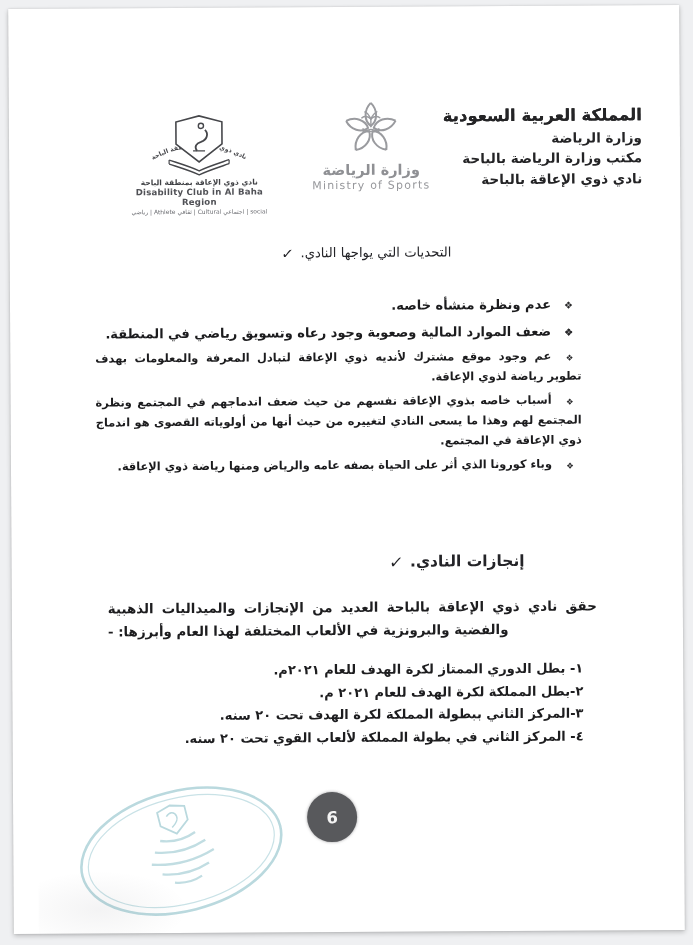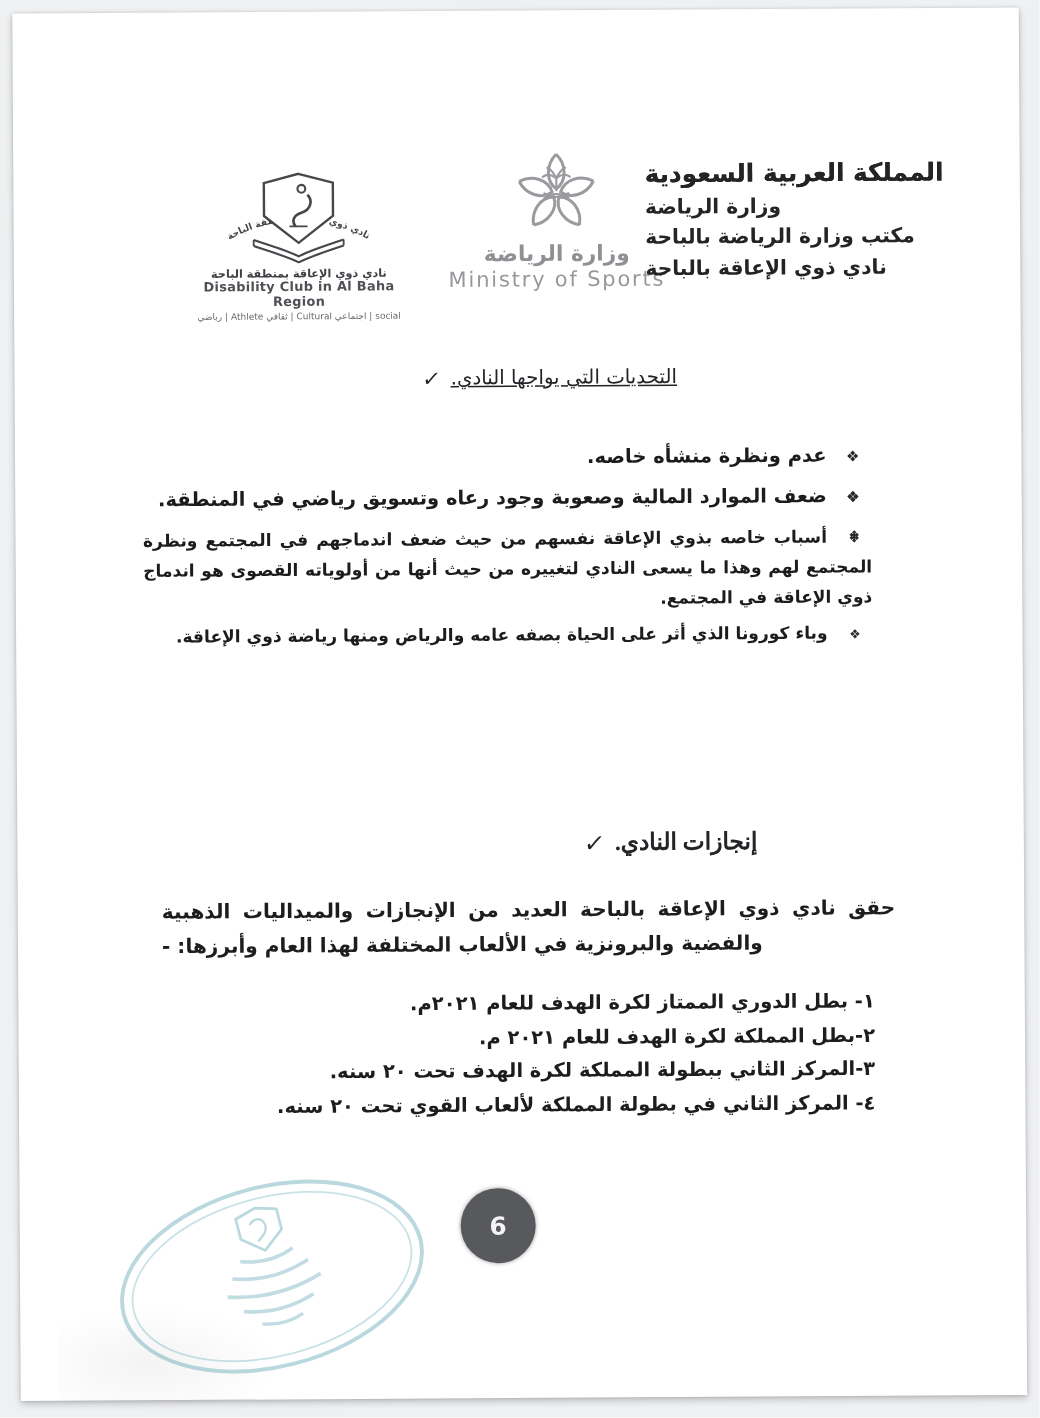--- a/index.html
+++ b/index.html
@@ -16,34 +16,34 @@
   
   .header { position:absolute; top:92px; left:0; right:0; height:118px; }
 
   .club-logo { position:absolute; left:108px; top:10px; width:164px; text-align:center; color:#4a4b4f; }
   .club-logo .ar  { font-size:7.5px; font-weight:bold; color:#3f4044; direction:rtl; margin-top:-2px; }
   .club-logo .en  { font-size:8.6px; font-weight:bold; letter-spacing:.2px; color:#505156; }
   .club-logo .cats{ font-size:6px; color:#6a6b70; margin-top:1px; }
 
   .ministry-logo { position:absolute; left:286px; top:0; width:152px; text-align:center; }
   .ministry-logo .ar { font-size:14.5px; font-weight:bold; color:#8f9094; direction:rtl; margin-top:1px; }
-  .ministry-logo .en { font-size:14px; color:#97989c; letter-spacing:1.2px; margin-top:1px; }
+  .ministry-logo .en { font-size:11px; color:#97989c; letter-spacing:1.2px; margin-top:1px; }
 
-  .letterhead { position:absolute; right:38px; top:8px; width:212px; text-align:left; direction:rtl; color:#242426; }
+  .letterhead { position:absolute; right:38px; top:8px; width:212px; text-align:right; direction:rtl; color:#242426; }
   .letterhead .l1 { font-size:16.5px; font-weight:bold; letter-spacing:-.5px; text-shadow:0 0 .4px #242426; }
   .letterhead .ln { font-size:13.5px; font-weight:bold; margin-top:4.5px; }
 
   
   .check-line { position:absolute; display:flex; align-items:flex-start; gap:7px; color:#242428; }
   .check-line .tick { transform:skewX(-8deg); font-size:14px; line-height:1.2; }
   #challenges-line { top:238px; left:272px; font-size:13.2px; }
-  #challenges-line .txt { direction:rtl;text-decoration:underline; }
+  #challenges-line .txt { direction:rtl; }
   #achievements-line { top:546px; left:378px; font-size:15.5px; font-weight:bold; }
   #achievements-line .tick { font-size:16px; }
-  #achievements-line .txt { direction:rtl;font-family:Liberation Serif, serif; }
+  #achievements-line .txt { direction:rtl; }
 
   .bullets { position:absolute; top:286px; left:85px; right:100px; direction:rtl; color:#1c1c1e; }
   .b-item { position:relative; text-indent:30px; text-align:justify; font-weight:bold; }
   .b-item .b-icon { position:absolute; right:8px; top:1px; font-size:10px; text-indent:0; color:#2a2a2c; }
   .bullets .b-item:nth-child(-n+3) { font-size:13px; line-height:25px; margin-bottom:2px; }
   .bullets .b-item:nth-child(n+4)  { font-size:11.4px; line-height:20px; margin-bottom:4px; }
   .bullets .b-item:nth-child(n+4) .b-icon { font-size:8.5px; top:2px; }
 
   .intro {
     position:absolute; top:590px; left:96px; right:86px;
@@ -142,20 +142,21 @@
     </div>
       <div class="b-item">
       <span class="b-icon">❖</span>
     </div>
       <div class="b-item">
       <span class="b-icon">❖</span>
       <span class="b-text">ضعف الموارد المالية وصعوبة وجود رعاه وتسويق رياضي في المنطقة.</span>
     </div>
       <div class="b-item">
       <span class="b-icon">❖</span>
+      <span class="b-text">عم وجود موقع مشترك لأنديه ذوي الإعاقة لتبادل المعرفة والمعلومات بهدف تطوير رياضة لذوي الإعاقة.</span>
     </div>
       <div class="b-item">
       <span class="b-icon">❖</span>
       <span class="b-text">أسباب خاصه بذوي الإعاقة نفسهم من حيث ضعف اندماجهم في المجتمع ونظرة المجتمع لهم وهذا ما يسعى النادي لتغييره من حيث أنها من أولوياته القصوى هو اندماج ذوي الإعاقة في المجتمع.</span>
     </div>
       <div class="b-item">
       <span class="b-icon">❖</span>
       <span class="b-text">وباء كورونا الذي أثر على الحياة بصفه عامه والرياض ومنها رياضة ذوي الإعاقة.</span>
     </div>
     </div>

